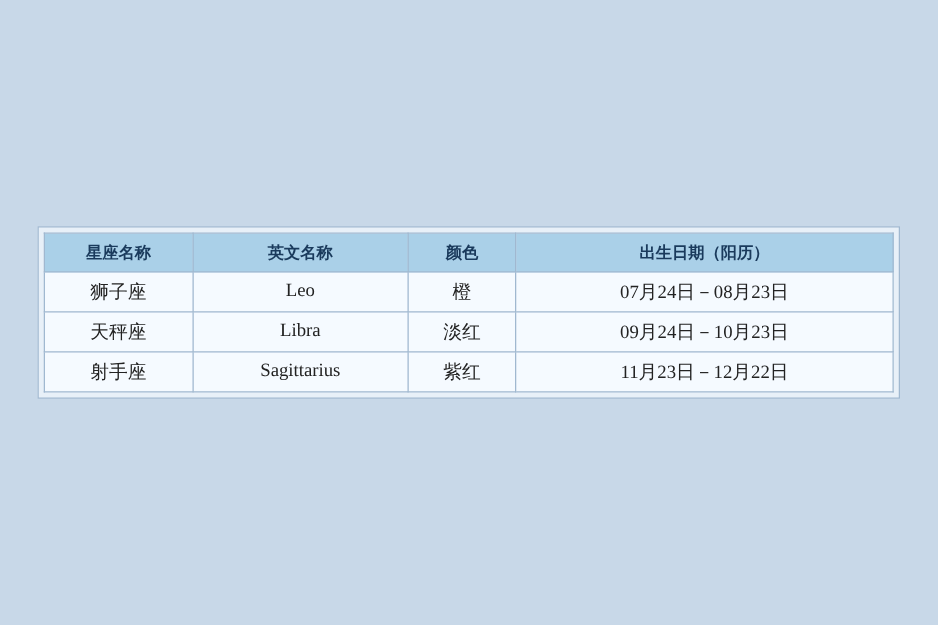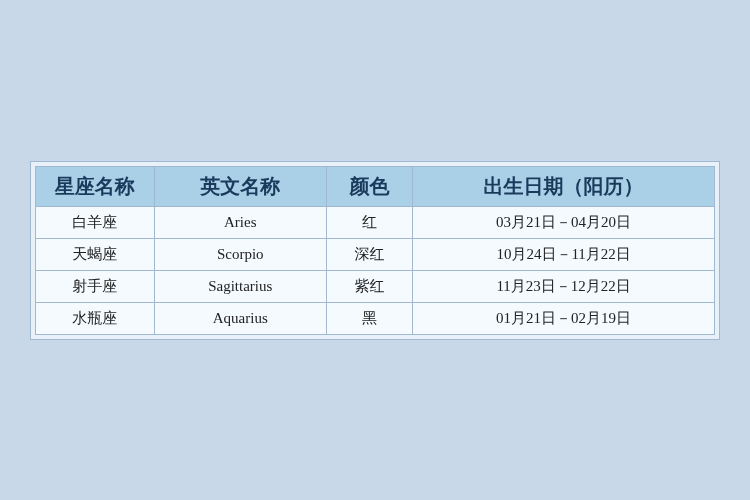--- a/index.html
+++ b/index.html
@@ -34,21 +34,21 @@
       text-align: center;
       padding: 6px 10px;
       font-size: 15px;
       color: #222;
     }
 
     thead tr th {
       background-color: #aad0e8;
       font-weight: bold;
       color: #1a3a5c;
-      font-size: 20px;
+      font-size: 13px;
     }
 
     tbody tr {
       background-color: #f5faff;
     }
 
     .col-chinese { width: 110px; }
     .col-english { width: 160px; }
     .col-color   { width: 80px; text-align: center; }
     .col-date    { width: 280px; }
@@ -60,39 +60,33 @@
   <table>
     <thead>
       <tr>
         <th class="col-chinese">星座名称</th>
         <th class="col-english">英文名称</th>
         <th class="col-color">颜色</th>
         <th class="col-date">出生日期（阳历）</th>
       </tr>
     </thead>
     <tbody id="table-body">
-    <tr>
-          <td>白羊座</td>
-          <td>Aries</td>
-          <td>红</td>
-          <td>03月21日－04月20日</td>
+        <tr>
+          <td>狮子座</td>
+          <td>Leo</td>
+          <td>橙</td>
+          <td>07月24日－08月23日</td>
         </tr>
         <tr>
-          <td>天蝎座</td>
-          <td>Scorpio</td>
-          <td>深红</td>
-          <td>10月24日－11月22日</td>
+          <td>天秤座</td>
+          <td>Libra</td>
+          <td>淡红</td>
+          <td>09月24日－10月23日</td>
         </tr>
         <tr>
           <td>射手座</td>
           <td>Sagittarius</td>
           <td>紫红</td>
           <td>11月23日－12月22日</td>
         </tr>
-        <tr>
-          <td>水瓶座</td>
-          <td>Aquarius</td>
-          <td>黑</td>
-          <td>01月21日－02月19日</td>
-        </tr>
       </tbody>
   </table>
 </div>
 
 </body></html>

